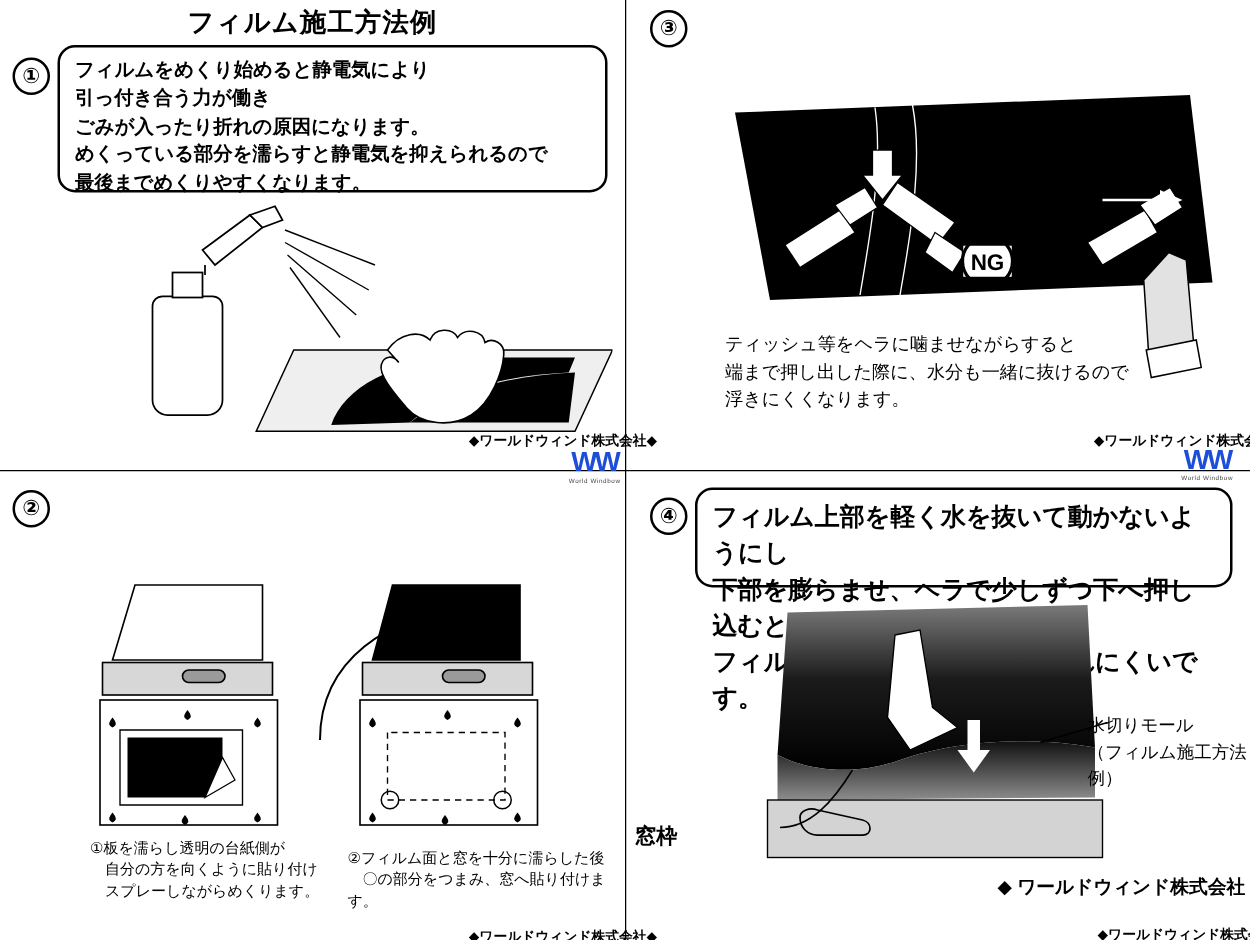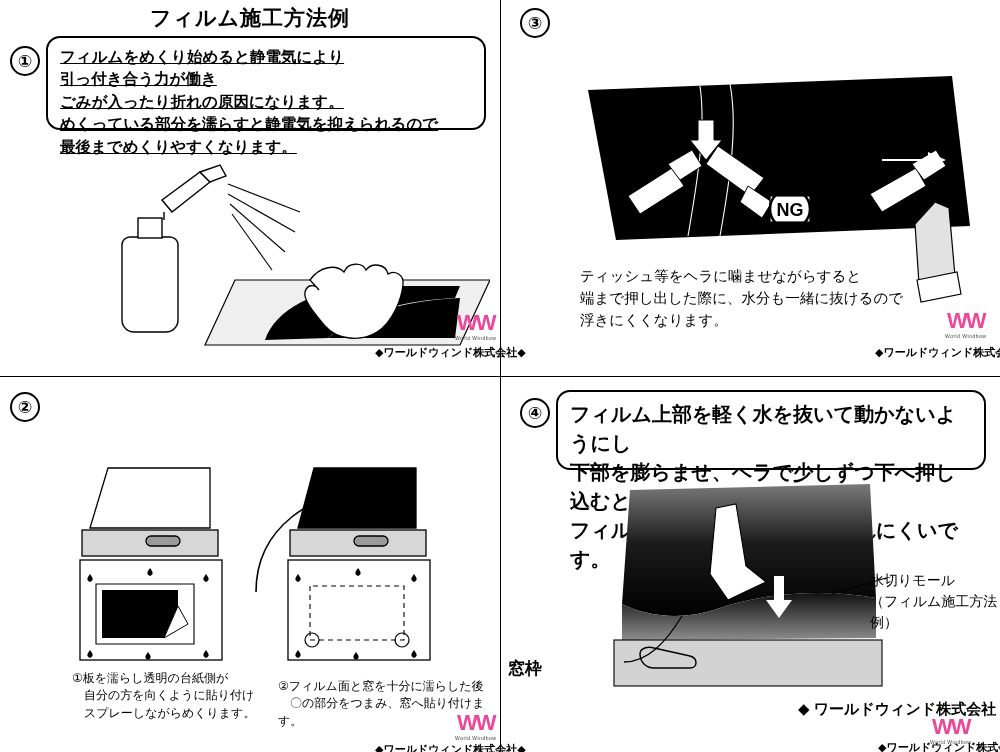--- a/index.html
+++ b/index.html
@@ -38,41 +38,41 @@
   }
 
   
   .txt{position:absolute;font-size:14.5px;line-height:1.5;white-space:pre-line;}
   .txt.bold{font-weight:bold;}
   .txt.small{font-size:12px;line-height:1.45;}
 
   
   .logo{position:absolute;text-align:center;}
   .logo .ww{
-    font-size:22px;font-weight:bold;letter-spacing:-2px;color:#ec4899;line-height:1;
+    font-size:22px;font-weight:bold;letter-spacing:-2px;color:#1d4ed8;line-height:1;margin-top:47px;
   }
   .logo .sub{font-size:5px;color:#444;letter-spacing:.5px;margin-top:1px;}
   .company{position:absolute;font-size:11px;font-weight:bold;white-space:nowrap;}
   .company.big{font-size:15px;}
 
   svg{display:block;}
   .abs{position:absolute;}
 </style>
 </head>
 <body>
 
 <div class="page">
 
   <div class="v-divider"></div>
   <div class="h-divider"></div>
 
   <div class="title">フィルム施工方法例</div>
 
   <div class="circle" style="left:10px;top:46px;">①</div>
-  <div class="balloon" style="left:46px;top:36px;width:440px;height:94px;text-decoration:underline;">フィルムをめくり始めると静電気により
+  <div class="balloon" style="left:46px;top:36px;width:440px;height:118px;">フィルムをめくり始めると静電気により
 引っ付き合う力が働き
 ごみが入ったり折れの原因になります。
 めくっている部分を濡らすと静電気を抑えられるので
 最後までめくりやすくなります。</div>
 
   <svg class="abs" style="left:60px;top:160px;" width="430" height="190" viewBox="0 0 430 190">
 
     <polygon points="195,255 195,255" fill="none"></polygon>
     <polygon points="175,120 430,120 400,185 145,185" fill="#efefef" stroke="#000" stroke-width="1.2"></polygon>
 

